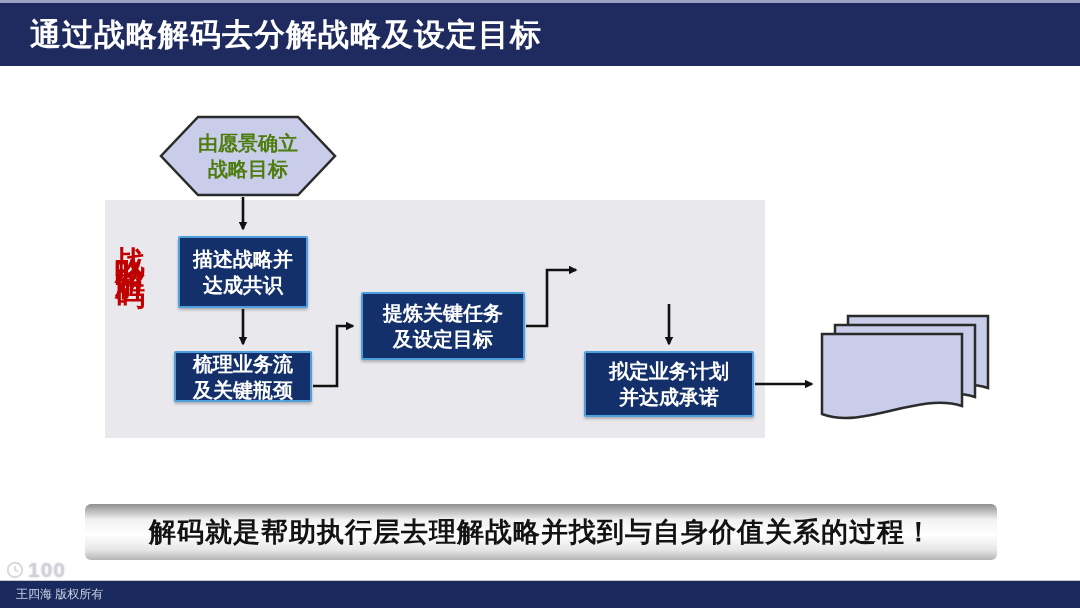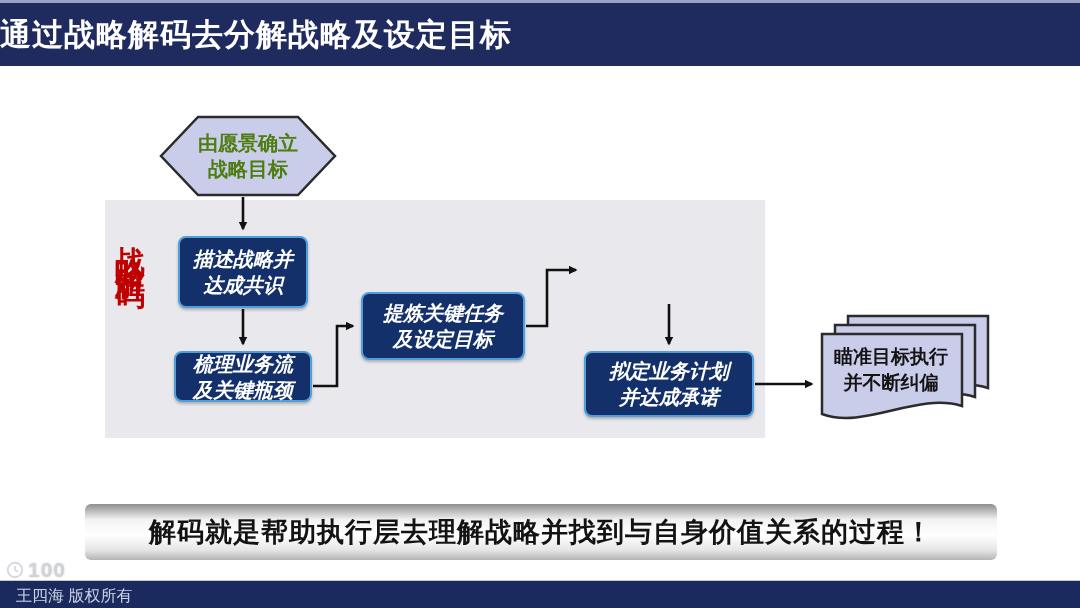--- a/index.html
+++ b/index.html
@@ -8,58 +8,58 @@
     --line:#111111;
   }
   html,body{margin:0;padding:0;background:#555;}
   .slide{
     position:relative;width:1080px;height:608px;background:#ffffff;overflow:hidden;
     font-family:"Liberation Sans","DejaVu Sans",sans-serif;
   }
   
   .header{position:absolute;left:0;top:0;width:1080px;height:66px;background:var(--header-bg);
           border-top:3px solid #9aa3c4;box-sizing:border-box;}
-  .header .title{color:#fff;font-size:31px;font-weight:700;line-height:63px;
+  .header .title{color:#fff;font-size:31px;font-weight:700;line-height:63px;padding-left:30px;
                  letter-spacing:1px;white-space:nowrap;}
   
   .panel{position:absolute;left:105px;top:200px;width:660px;height:238px;background:var(--panel-bg);}
   
   .side-label{position:absolute;left:110px;top:222px;writing-mode:vertical-rl;text-orientation:upright;
               color:var(--accent-red);font-size:30px;font-weight:800;letter-spacing:12px;line-height:40px;}
   
   .hex-label{position:absolute;left:180px;top:130px;width:136px;height:52px;display:flex;align-items:center;
              justify-content:center;text-align:center;font-size:20px;font-weight:700;color:#4d7c0f;
              white-space:pre-line;line-height:1.3;}
   .doc-label{position:absolute;left:824px;top:344px;width:134px;display:flex;align-items:center;
              justify-content:center;text-align:center;font-size:19px;font-weight:700;color:#141414;
              white-space:pre-line;line-height:1.35;}
   
-  .fbox{position:absolute;background:var(--box-fill);border:2px solid var(--box-border);border-radius:8px;
+  .fbox{position:absolute;background:var(--box-fill);border:2px solid var(--box-border);border-radius:2px;
         color:#ffffff;font-weight:700;display:flex;align-items:center;justify-content:center;
         text-align:center;white-space:pre-line;line-height:1.3;font-size:20px;box-sizing:border-box;
-        box-shadow:0 2px 3px rgba(0,0,0,0.25);font-style:italic;}
+        box-shadow:0 2px 3px rgba(0,0,0,0.25);}
   .fbox.b1{left:178px;top:236px;width:130px;height:72px;}
   .fbox.b2{left:174px;top:351px;width:138px;height:51px;}
   .fbox.b3{left:361px;top:292px;width:164px;height:68px;}
   .fbox.b4{left:584px;top:237px;width:170px;height:66px;}
   .fbox.b5{left:584px;top:351px;width:170px;height:66px;}
   
   .svg-layer{position:absolute;left:0;top:0;width:1080px;height:608px;pointer-events:none;}
   .shape{fill:var(--shape-fill);stroke:var(--shape-border);stroke-width:2.5;}
   .connector{fill:none;stroke:var(--line);stroke-width:2.6;}
   
   .banner{position:absolute;left:85px;top:504px;width:912px;height:56px;border-radius:6px;
           background:linear-gradient(#8f8f8f 0%,#f2f2f2 28%,#ffffff 55%,#e6e6e6 82%,#b5b5b5 100%);
           display:flex;align-items:center;justify-content:center;}
   .banner .banner-text{font-size:27px;font-weight:800;color:#131313;letter-spacing:1px;}
   
   .footer{position:absolute;left:0;top:580px;width:1080px;height:28px;background:var(--footer-bg);
           border-top:1px solid #c9c9c9;}
   .page-number{position:absolute;right:18px;top:583px;color:#ffffff;font-size:17px;font-weight:700;margin-top:44px;}
-  .copyright{position:absolute;left:16px;top:586px;color:rgba(220,226,240,0.9);font-size:16px;}
+  .copyright{position:absolute;left:16px;top:586px;color:rgba(220,226,240,0.9);font-size:12px;}
   
   .watermark{position:absolute;left:6px;top:558px;display:flex;align-items:flex-start;gap:4px;
              color:rgba(208,210,217,0.85);text-shadow:0 0 2px rgba(130,130,140,0.45);z-index:5;
              pointer-events:none;}
   .watermark .wm-num{font-size:21px;font-weight:700;letter-spacing:1px;}
   .watermark .wm-brand{font-size:31px;font-weight:700;letter-spacing:4px;}
   .wm-icon{width:18px;height:18px;align-self:center;}
 </style>
 </head>
 <body>
@@ -99,22 +99,20 @@
 
   <div class="fbox b1">描述战略并
 达成共识</div>
   <div class="fbox b2">梳理业务流
 及关键瓶颈</div>
   <div class="fbox b3">提炼关键任务
 及设定目标</div>
   <div class="fbox b5">拟定业务计划
 并达成承诺</div>
 
-  <div class="doc-label">瞄准目标执行
-并不断纠偏</div>
 
   <div class="banner">
     <div class="banner-text">解码就是帮助执行层去理解战略并找到与自身价值关系的过程！</div>
   </div>
 
   <div class="footer"></div>
   <div class="page-number">206</div>
   <div class="copyright">王四海 版权所有</div>
 
   <div class="watermark">

